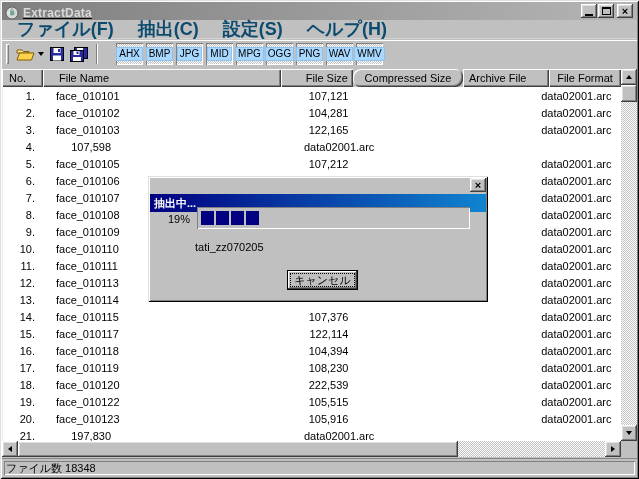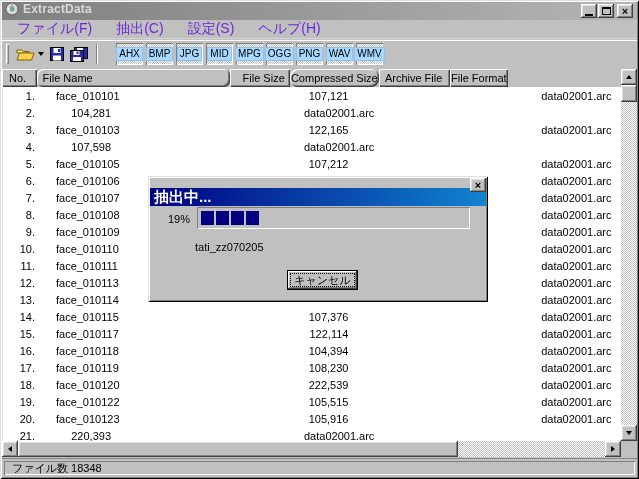--- a/index.html
+++ b/index.html
@@ -12,60 +12,60 @@
   }
   .raised { background:#c0c0c0;
     box-shadow: inset -1px -1px 0 #404040, inset 1px 1px 0 #fff,
                 inset -2px -2px 0 #808080, inset 2px 2px 0 #dfdfdf; }
   .dither { background-image: conic-gradient(#fff 25%, #c0c0c0 0 50%, #fff 0 75%, #c0c0c0 0);
             background-size:2px 2px; background-color:#c0c0c0; }
 
   
   .titlebar { position:absolute; left:2px; top:2px; right:2px; height:18px;
     background:linear-gradient(to right,#7f7f7f,#b5b5b5);
-    display:flex; align-items:flex-start; padding-left:3px; }
+    display:flex; align-items:flex-end; padding-left:3px;text-decoration:underline; }
   .title-text { color:#d9d9d9; font-weight:bold; font-size:12px; margin-left:4px;
     letter-spacing:0.2px; }
   .winbtns { position:absolute; right:4px; top:2px; display:flex; gap:0; }
   .wbtn { width:16px; height:14px; display:flex; align-items:center; justify-content:center;
     font-size:11px; font-weight:bold; line-height:1; }
   .wbtn + .wbtn { margin-left:1px; }
   .wbtn.close { margin-left:3px; }
   .glyph-min { width:8px; height:2px; background:#000; margin-top:7px; }
   .glyph-max { width:9px; height:8px; border:1px solid #000; border-top:2px solid #000; }
 
   
   .menubar { position:absolute; left:2px; top:20px; right:2px; height:19px;
     display:flex; align-items:center; padding-left:8px; border-bottom:1px solid #d4d4d4; }
-  .menu-item { font-size:14px; color:#6d28d9; padding:2px 7px; margin-right:10px; }
+  .menu-item { font-size:18px; color:#0c4a6e; padding:2px 7px; margin-right:10px;font-weight:bold; }
 
   
   .toolbar { position:absolute; left:2px; top:40px; right:2px; height:27px;
     display:flex; align-items:center; border-top:1px solid #fff; padding-left:2px; }
   .gripper { width:3px; height:20px; box-shadow: inset 1px 1px 0 #fff, inset -1px -1px 0 #808080;
     margin:0 4px 0 2px; }
   .tsep { width:2px; height:20px; box-shadow: inset 1px 0 0 #808080, inset -1px 0 0 #fff;
     margin:0 5px; }
   .tbtn { height:22px; display:flex; align-items:center; justify-content:center;
     padding:0 3px; }
   .drop-arrow { width:0; height:0; border-left:3px solid transparent;
     border-right:3px solid transparent; border-top:4px solid #000; margin-left:3px; }
   .fmt-btn { width:27px; height:22px; margin-right:3px; display:flex; align-items:center;
     justify-content:center; background-image:conic-gradient(#fff 25%, #c0c0c0 0 50%, #fff 0 75%, #c0c0c0 0);
     background-size:2px 2px; box-shadow: inset 1px 1px 0 #808080, inset -1px -1px 0 #fff; }
   .fmt-label { background:#a8d8ff; font-size:10px; padding:1px 2px; line-height:1;
     border:1px solid #8cc2f0; }
 
   
-  .header-row { position:absolute; left:2px; top:69px; width:506px; height:18px;
+  .header-row { position:absolute; left:2px; top:69px; width:619px; height:18px;
     display:flex; }
   .hcell { height:18px; background:#c0c0c0; display:flex; align-items:center;
     font-size:11px; white-space:nowrap; overflow:hidden;
     box-shadow: inset 1px 1px 0 #fff, inset -1px -1px 0 #404040, inset -2px -2px 0 #808080; }
-  .h0 { padding-left:7px; } .h1 { padding-left:6px;border-radius:6px; }
+  .h0 { padding-left:7px; } .h1 { padding-left:16px; }
   .h2 { justify-content:flex-end; padding-right:5px; }
   .h3 { justify-content:center;border-radius:8px; } .h4 { justify-content:center; }
   .h5 { padding-left:6px; }
   .viewport { position:absolute; left:2px; top:87px; width:619px; height:354px;
     background:#fff; overflow:hidden; border-left:1px solid #e8e8e8; }
   .lrow { display:flex; height:17px; align-items:center; font-size:11px; }
   .cell { white-space:nowrap; overflow:hidden; }
   .c0 { width:41px; text-align:right; padding-right:9px; }
   .c1 { width:238px; padding-left:12px; }
   .c2 { width:72px; text-align:right; padding-right:5px; }
@@ -96,30 +96,30 @@
     border-top:4px solid #000; }
   .tri-left { width:0; height:0; border-top:3px solid transparent; border-bottom:3px solid transparent;
     border-right:4px solid #000; }
   .tri-right { width:0; height:0; border-top:3px solid transparent; border-bottom:3px solid transparent;
     border-left:4px solid #000; }
 
   
   .statusbar { position:absolute; left:2px; top:458px; width:635px; height:19px;
     border-top:1px solid #87888f; }
   .status-panel { margin:2px; height:14px; font-size:11px; line-height:14px;
-    padding-left:8px; box-shadow: inset 1px 1px 0 #808080, inset -1px -1px 0 #fff; }
+    padding-left:2px; box-shadow: inset 1px 1px 0 #808080, inset -1px -1px 0 #fff; }
 
   
   .dialog { position:absolute; left:148px; top:176px; width:340px; height:126px;
     background:#c0c0c0; z-index:20;
     box-shadow: inset 1px 1px 0 #dfdfdf, inset -1px -1px 0 #000,
                 inset 2px 2px 0 #fff, inset -2px -2px 0 #808080; }
-  .dlg-title { position:absolute; left:2px; top:12px; right:2px; height:18px;
+  .dlg-title { position:absolute; left:2px; top:18px; right:2px; height:18px;
     background:linear-gradient(to right,#000080,#1084d0); color:#fff;
-    font-size:15px; font-weight:bold; display:flex; align-items:center; padding-left:4px; }
+    font-size:11px; font-weight:bold; display:flex; align-items:center; padding-left:4px; }
   .dlg-close { position:absolute; right:2px; top:2px; width:16px; height:14px;
     display:flex; align-items:center; justify-content:center; font-size:11px;
     font-weight:bold; line-height:1; }
   .pct { position:absolute; left:20px; top:37px; font-size:11px; }
   .pwell { position:absolute; left:49px; top:31px; width:273px; height:22px;
     background:#c0c0c0; box-shadow: inset 1px 1px 0 #808080, inset -1px -1px 0 #fff;
     display:flex; align-items:center; padding-left:4px; }
   .seg { width:13px; height:14px; background:#000080; margin-right:2px; flex:none; }
   .curfile { position:absolute; left:47px; top:65px; font-size:11px; }
   .cancel-btn { position:absolute; left:139px; top:94px; width:71px; height:20px;
@@ -232,20 +232,21 @@
     <div class="lrow">
       <div class="cell c0">1.</div>
       <div class="cell c1">face_010101</div>
       <div class="cell c2">107,121</div>
       <div class="cell c3"></div>
       <div class="cell c4"></div>
       <div class="cell c5">data02001.arc</div>
     </div>
     <div class="lrow">
       <div class="cell c0">2.</div>
+      <div class="cell c1">face_010102</div>
       <div class="cell c2">104,281</div>
       <div class="cell c3"></div>
       <div class="cell c4"></div>
       <div class="cell c5">data02001.arc</div>
     </div>
     <div class="lrow">
       <div class="cell c0">3.</div>
       <div class="cell c1">face_010103</div>
       <div class="cell c2">122,165</div>
       <div class="cell c3"></div>
@@ -382,21 +383,21 @@
     <div class="lrow">
       <div class="cell c0">20.</div>
       <div class="cell c1">face_010123</div>
       <div class="cell c2">105,916</div>
       <div class="cell c3"></div>
       <div class="cell c4"></div>
       <div class="cell c5">data02001.arc</div>
     </div>
     <div class="lrow">
       <div class="cell c0">21.</div>
-      <div class="cell c2">220,393</div>
+      <div class="cell c2">197,830</div>
       <div class="cell c3"></div>
       <div class="cell c4"></div>
       <div class="cell c5">data02001.arc</div>
     </div>
   </div>
 
 <div class="vscroll">
   <div class="sbtn">
       <span class="tri-up"></span>
     </div>

